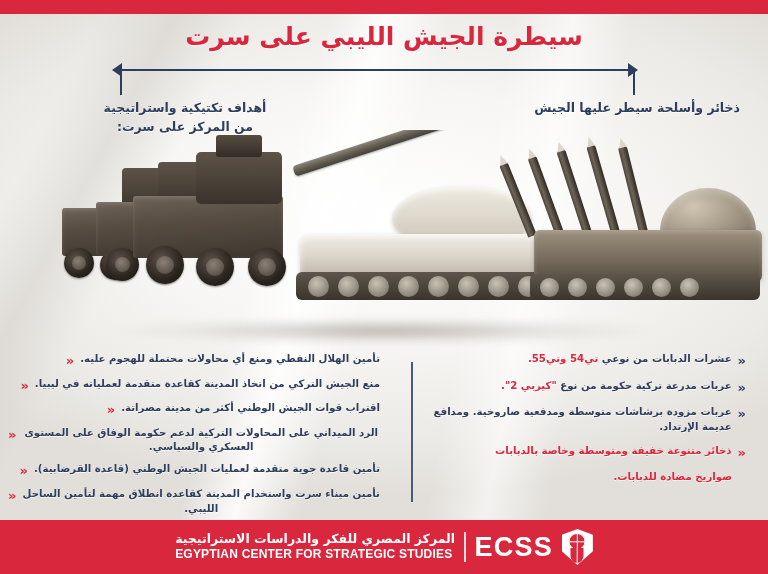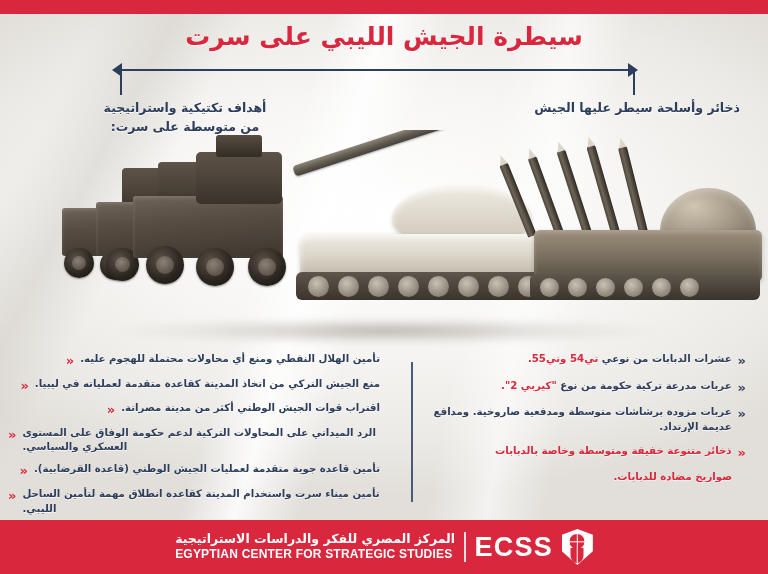--- a/index.html
+++ b/index.html
@@ -160,21 +160,21 @@
   .chev {
     flex:0 0 auto; font-size:13px; line-height:1.35; font-weight:bold;
     transform:translateY(0px);
   }
   .chev.red  { color:#d9273e; }
   .chev.navy { color:#2d3e5c; }
   .btext {
     font-size:10.2px; line-height:1.45; font-weight:bold;
     text-shadow:0 1px 0 rgba(255,255,255,.75);
   }
-  .list-left .btext  { text-align:left; color:#2d3e5c; }
+  .list-left .btext  { text-align:center; color:#2d3e5c; }
   .list-right .btext { text-align:right; color:#2d3e5c; }
   .btext.red  { color:#d9273e; }
   .btext .rd  { color:#d9273e; }
   .btext .nv  { color:#2d3e5c; }
 
   
   .footer {
     position:absolute; left:0; bottom:0; width:768px; height:54px;
     background:#d9273e; z-index:8;
     display:flex; align-items:center; justify-content:center; gap:9px;
@@ -240,21 +240,21 @@
   </div>
   <div class="bracket bracket-right">
     <div class="hline"></div>
     <div class="vline"></div>
   </div>
   <div class="arrow arrow-l"></div>
   <div class="arrow arrow-r"></div>
 
   <div class="col-head head-left">
     <span>أهداف تكتيكية واستراتيجية</span>
-    <span class="l2">من متوسطة على سرت:</span>
+    <span class="l2">من المركز على سرت:</span>
   </div>
   <div class="col-head head-right">
     <span>ذخائر وأسلحة سيطر عليها الجيش</span>
   </div>
 
   <div class="photo">
     <div class="ground"></div>
 
     <div>
       <div class="apc apc-body" style="left:62px; top:78px; width:120px; height:48px;"></div>

